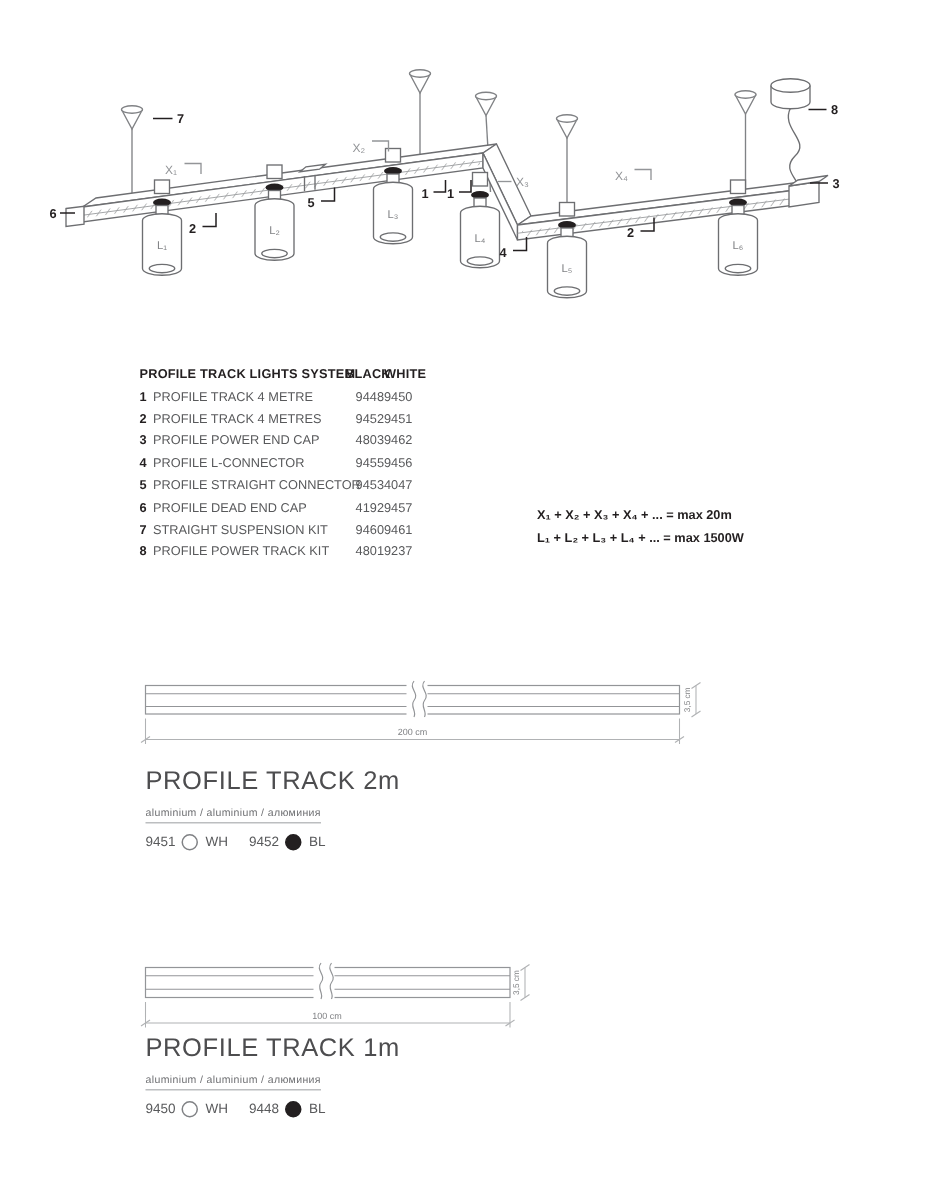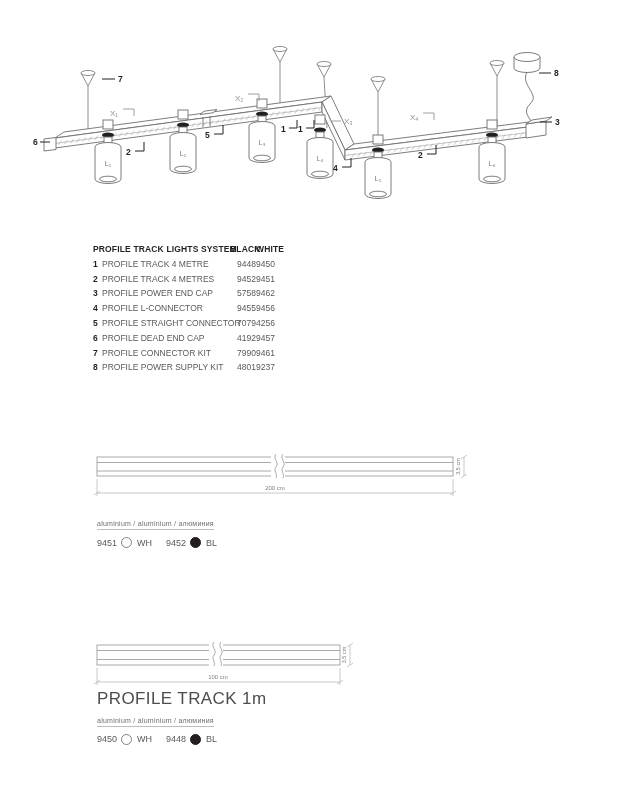--- a/index.html
+++ b/index.html
@@ -218,56 +218,58 @@
     </div>
     <div class="t-row">
       <span class="t-num">2</span>
       <span class="t-name">PROFILE TRACK 4 METRES</span>
       <span class="t-black">9452</span>
       <span class="t-white">9451</span>
     </div>
     <div class="t-row">
       <span class="t-num">3</span>
       <span class="t-name">PROFILE POWER END CAP</span>
-      <span class="t-black">5758</span>
+      <span class="t-black">4803</span>
       <span class="t-white">9462</span>
     </div>
     <div class="t-row">
       <span class="t-num">4</span>
       <span class="t-name">PROFILE L-CONNECTOR</span>
       <span class="t-black">9455</span>
       <span class="t-white">9456</span>
     </div>
     <div class="t-row">
       <span class="t-num">5</span>
       <span class="t-name">PROFILE STRAIGHT CONNECTOR</span>
-      <span class="t-black">7079</span>
-      <span class="t-white">4256</span>
+      <span class="t-black">9453</span>
+      <span class="t-white">4047</span>
     </div>
     <div class="t-row">
       <span class="t-num">6</span>
       <span class="t-name">PROFILE DEAD END CAP</span>
       <span class="t-black">4192</span>
       <span class="t-white">9457</span>
     </div>
     <div class="t-row">
       <span class="t-num">7</span>
-      <span class="t-name">PROFILE CONNECTOR KIT</span>
-      <span class="t-black">7990</span>
+      <span class="t-name">STRAIGHT SUSPENSION KIT</span>
+      <span class="t-black">9460</span>
       <span class="t-white">9461</span>
     </div>
     <div class="t-row">
       <span class="t-num">8</span>
-      <span class="t-name">PROFILE POWER SUPPLY KIT</span>
+      <span class="t-name">PROFILE POWER TRACK KIT</span>
       <span class="t-black">4801</span>
       <span class="t-white">9237</span>
     </div>
   </div>
 
   <div class="abs notes">
+    <div>X₁ + X₂ + X₃ + X₄ + ... = max 20m</div>
+    <div>L₁ + L₂ + L₃ + L₄ + ... = max 1500W</div>
   </div>
 
   <svg class="abs" style="left:0;top:445px" width="622" height="75" viewBox="0 0 622 75">
     <g stroke="#939598" fill="none" stroke-width="0.8">
       <rect x="97" y="12" width="356" height="19" fill="#fff"></rect>
       <line x1="97" y1="17.5" x2="453" y2="17.5"></line>
       <line x1="97" y1="26" x2="453" y2="26"></line>
       <rect x="271" y="10" width="14" height="23" fill="#fff" stroke="none"></rect>
       <path d="M276,9 c-4,5 4,8 0,13 c-3,4 2,7 0,11"></path>
       <path d="M283,9 c-4,5 4,8 0,13 c-3,4 2,7 0,11"></path>
@@ -280,20 +282,21 @@
       <line x1="450" y1="50" x2="456" y2="46"></line>
       <line x1="464" y1="12" x2="464" y2="31"></line>
       <line x1="461" y1="14" x2="467" y2="10"></line>
       <line x1="461" y1="33" x2="467" y2="29"></line>
     </g>
     <text x="275" y="45" font-size="6" fill="#808285" text-anchor="middle">200 cm</text>
     <text x="460" y="21.5" font-size="5.5" fill="#808285" text-anchor="middle" transform="rotate(-90 460 21.5)">3,5 cm</text>
   </svg>
 
   <div class="abs section" style="top:512px">
+    <div class="sec-title">PROFILE TRACK 2m</div>
     <div class="sec-mat">aluminium / aluminium / алюминия</div>
     <div class="sec-codes">
       <span>9451</span>
       <span class="sw sw-wh gap-s"></span>
       <span class="gap-m">WH</span>
       <span class="gap-l">9452</span>
       <span class="sw sw-bl gap-s"></span>
       <span class="gap-m">BL</span>
     </div>
   </div>

